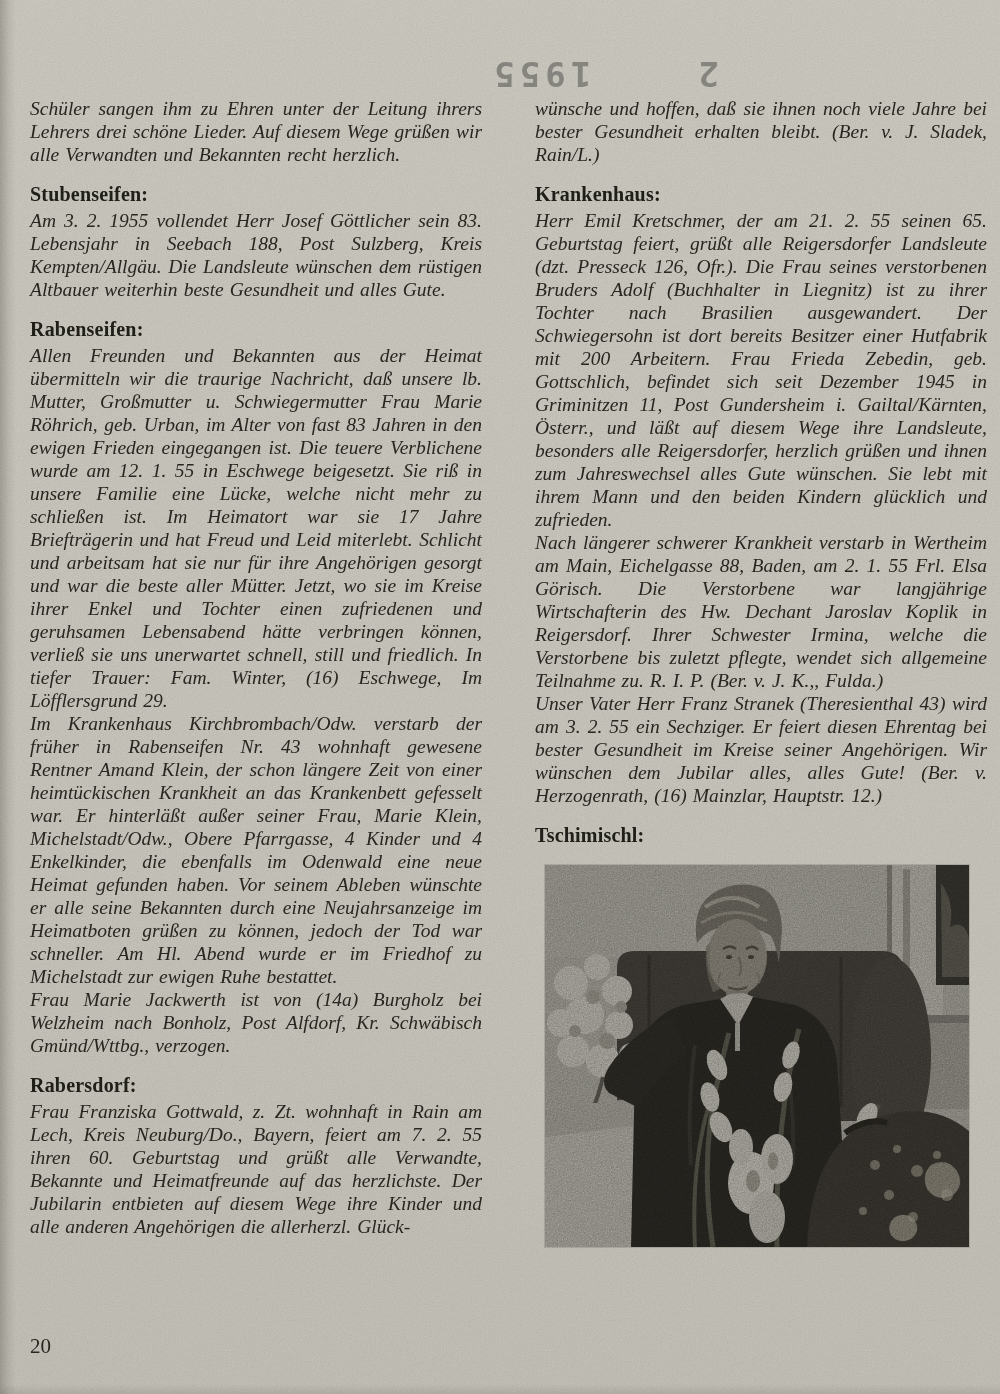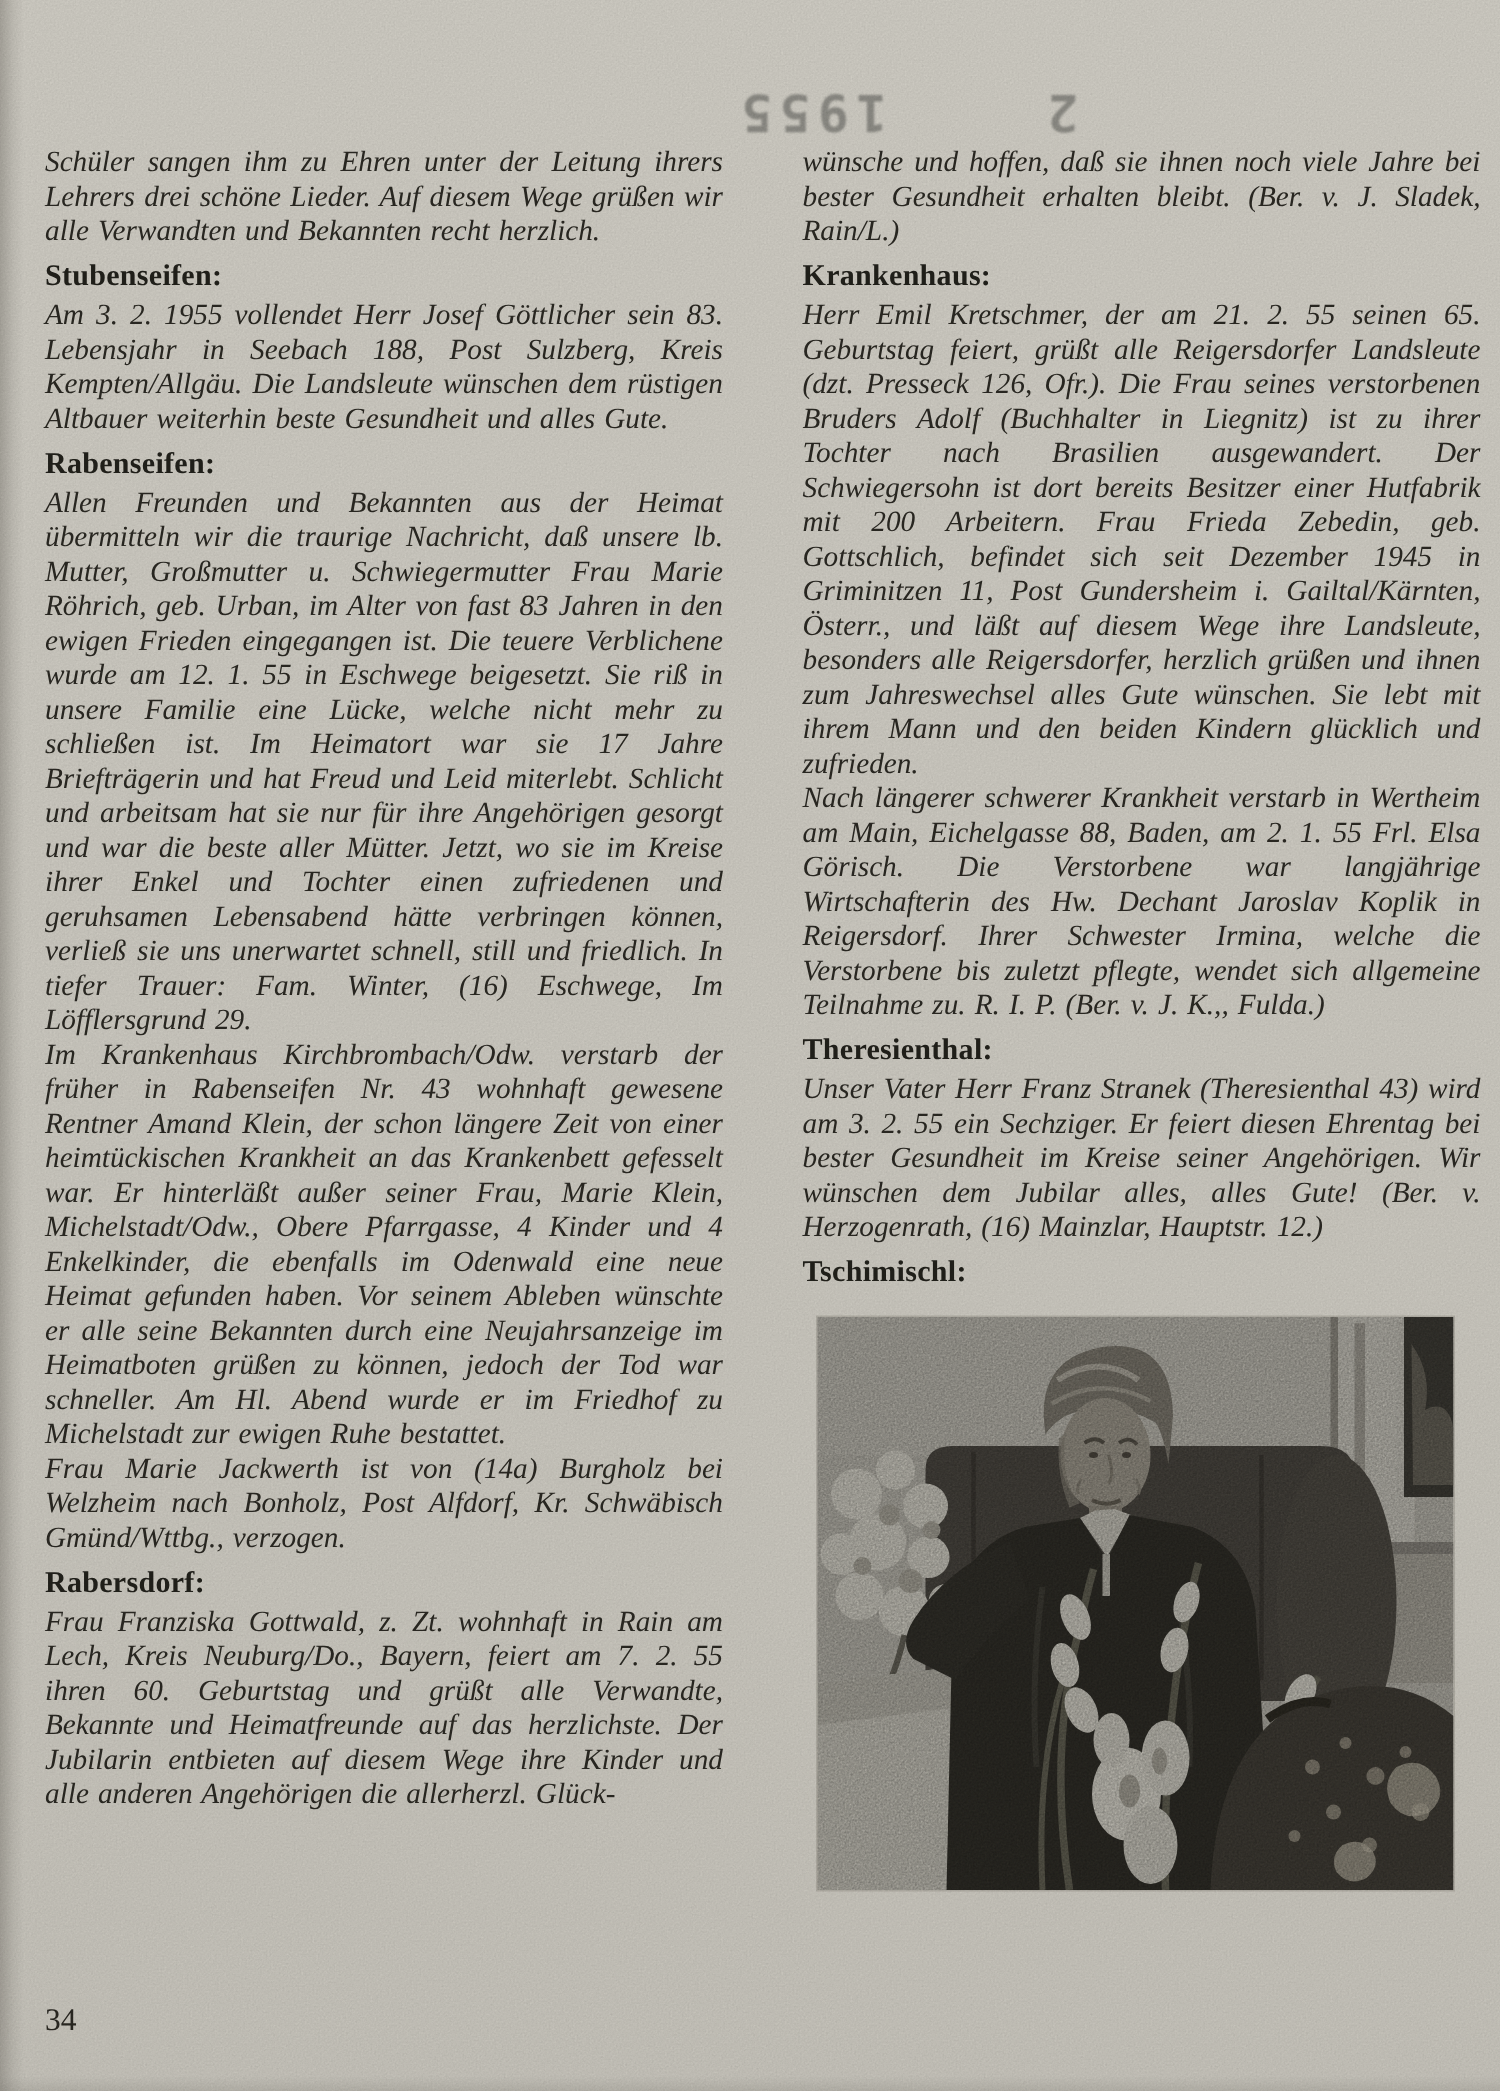--- a/index.html
+++ b/index.html
@@ -14,21 +14,21 @@
         background:linear-gradient(0deg,rgba(110,106,98,.18),rgba(110,106,98,0));}
   .stamp{position:absolute;left:475px;top:42px;width:258px;height:52px;
         transform:rotate(180deg);text-align:center;white-space:pre;
         font-family:"DejaVu Sans Mono",monospace;font-size:34px;font-weight:bold;
         letter-spacing:5px;color:rgba(104,104,98,.62);filter:blur(.6px);}
   .col{position:absolute;top:97px;width:452px;font-size:19.5px;line-height:23px;
         text-align:justify;word-spacing:.06em;}
   .col-left{left:30px;}
   .col-right{left:535px;}
   .col p{margin:0;font-style:italic;}
-  .col h3{margin:6px 0 3px 0;font-size:20px;line-height:24px;color:#23221c;
+  .col h3{margin:16px 0 3px 0;font-size:20px;line-height:24px;color:#23221c;
         letter-spacing:.2px;}
   .pageno{position:absolute;left:30px;top:1334px;font-size:21px;color:#2c2a24;}
   .photo{margin:18px 0 0 10px;width:424px;height:382px;position:relative;
         box-shadow:0 0 0 1px rgba(160,156,146,.5);}
   .photo svg{display:block;}
   .noise{position:absolute;inset:0;pointer-events:none;}
 </style>
 </head>
 <body>
 
@@ -61,21 +61,20 @@
   <div class="col col-right">
     <div class="block">
       <p>wünsche und hoffen, daß sie ihnen noch viele Jahre bei bester Gesundheit erhalten bleibt. (Ber. v. J. Sladek, Rain/L.)</p>
     </div>
     <div class="block">
       <h3>Krankenhaus:</h3>
       <p>Herr Emil Kretschmer, der am 21. 2. 55 seinen 65. Geburtstag feiert, grüßt alle Reigersdorfer Landsleute (dzt. Presseck 126, Ofr.). Die Frau seines verstorbenen Bruders Adolf (Buchhalter in Liegnitz) ist zu ihrer Tochter nach Brasilien ausgewandert. Der Schwiegersohn ist dort bereits Besitzer einer Hutfabrik mit 200 Arbeitern. Frau Frieda Zebedin, geb. Gottschlich, befindet sich seit Dezember 1945 in Griminitzen 11, Post Gundersheim i. Gailtal/Kärnten, Österr., und läßt auf diesem Wege ihre Landsleute, besonders alle Reigersdorfer, herzlich grüßen und ihnen zum Jahreswechsel alles Gute wünschen. Sie lebt mit ihrem Mann und den beiden Kindern glücklich und zufrieden.</p>
       <p>Nach längerer schwerer Krankheit verstarb in Wertheim am Main, Eichelgasse 88, Baden, am 2. 1. 55 Frl. Elsa Görisch. Die Verstorbene war langjährige Wirtschafterin des Hw. Dechant Jaroslav Koplik in Reigersdorf. Ihrer Schwester Irmina, welche die Verstorbene bis zuletzt pflegte, wendet sich allgemeine Teilnahme zu. R. I. P. (Ber. v. J. K.,, Fulda.)</p>
     </div>
     <div class="block">
-      <h3>Theresienthal:</h3>
       <p>Unser Vater Herr Franz Stranek (Theresienthal 43) wird am 3. 2. 55 ein Sechziger. Er feiert diesen Ehrentag bei bester Gesundheit im Kreise seiner Angehörigen. Wir wünschen dem Jubilar alles, alles Gute! (Ber. v. Herzogenrath, (16) Mainzlar, Hauptstr. 12.)</p>
     </div>
     <div class="block">
       <h3>Tschimischl:</h3>
     </div>
 
     <div class="photo">
       <svg viewBox="0 0 424 382" width="424" height="382" xmlns="http://www.w3.org/2000/svg">
         <defs>
           <filter id="fgrain" x="0" y="0" width="100%" height="100%">
@@ -193,21 +192,21 @@
           <path d="M386,300 q16,-8 26,6 q8,14 -4,24 q-16,8 -26,-6 q-6,-14 4,-24 z"></path>
           <path d="M350,352 q12,-6 20,4 q6,10 -4,18 q-12,6 -20,-4 q-5,-10 4,-18 z"></path>
         </g>
         <path d="M300,268 q22,-16 42,-10" stroke="#343128" stroke-width="6" fill="none"></path>
 
         <rect width="424" height="382" filter="url(#fgrain)" opacity="0.35"></rect>
       </svg>
     </div>
   </div>
 
-  <div class="pageno">34</div>
+  <div class="pageno">20</div>
 
   <svg class="noise" width="1000" height="1394" xmlns="http://www.w3.org/2000/svg">
     <defs>
       <filter id="pgrain" x="0" y="0" width="100%" height="100%">
         <feTurbulence type="fractalNoise" baseFrequency="0.8" numOctaves="2" stitchTiles="stitch"></feTurbulence>
         <feColorMatrix type="matrix" values="0 0 0 0 0  0 0 0 0 0  0 0 0 0 0  0.4 0.4 0.4 0 0"></feColorMatrix>
       </filter>
     </defs>
     <rect width="1000" height="1394" filter="url(#pgrain)" opacity="0.14"></rect>
   </svg>

